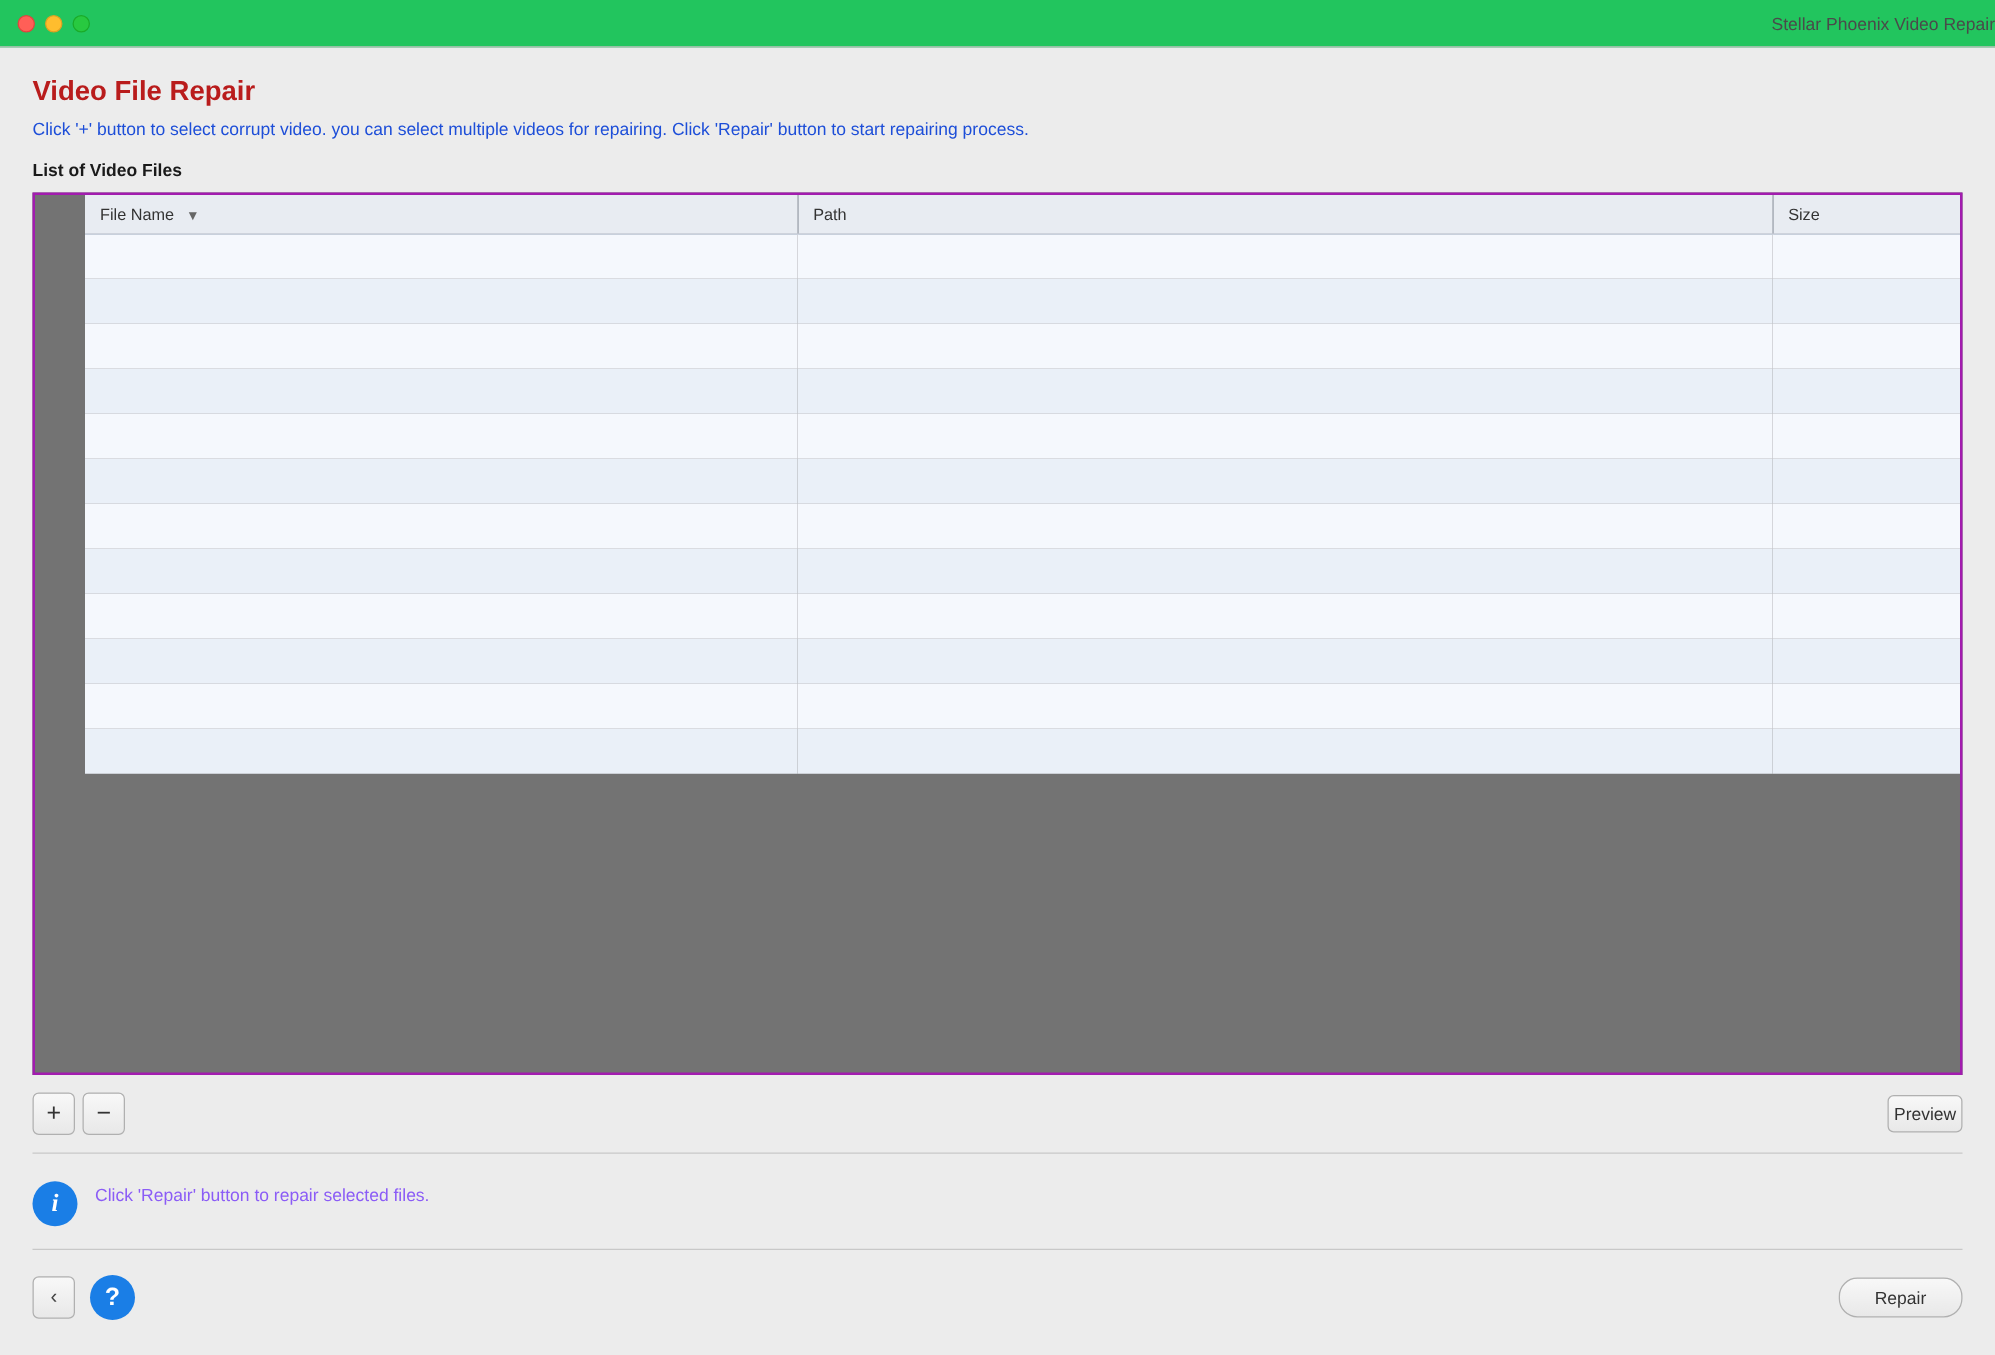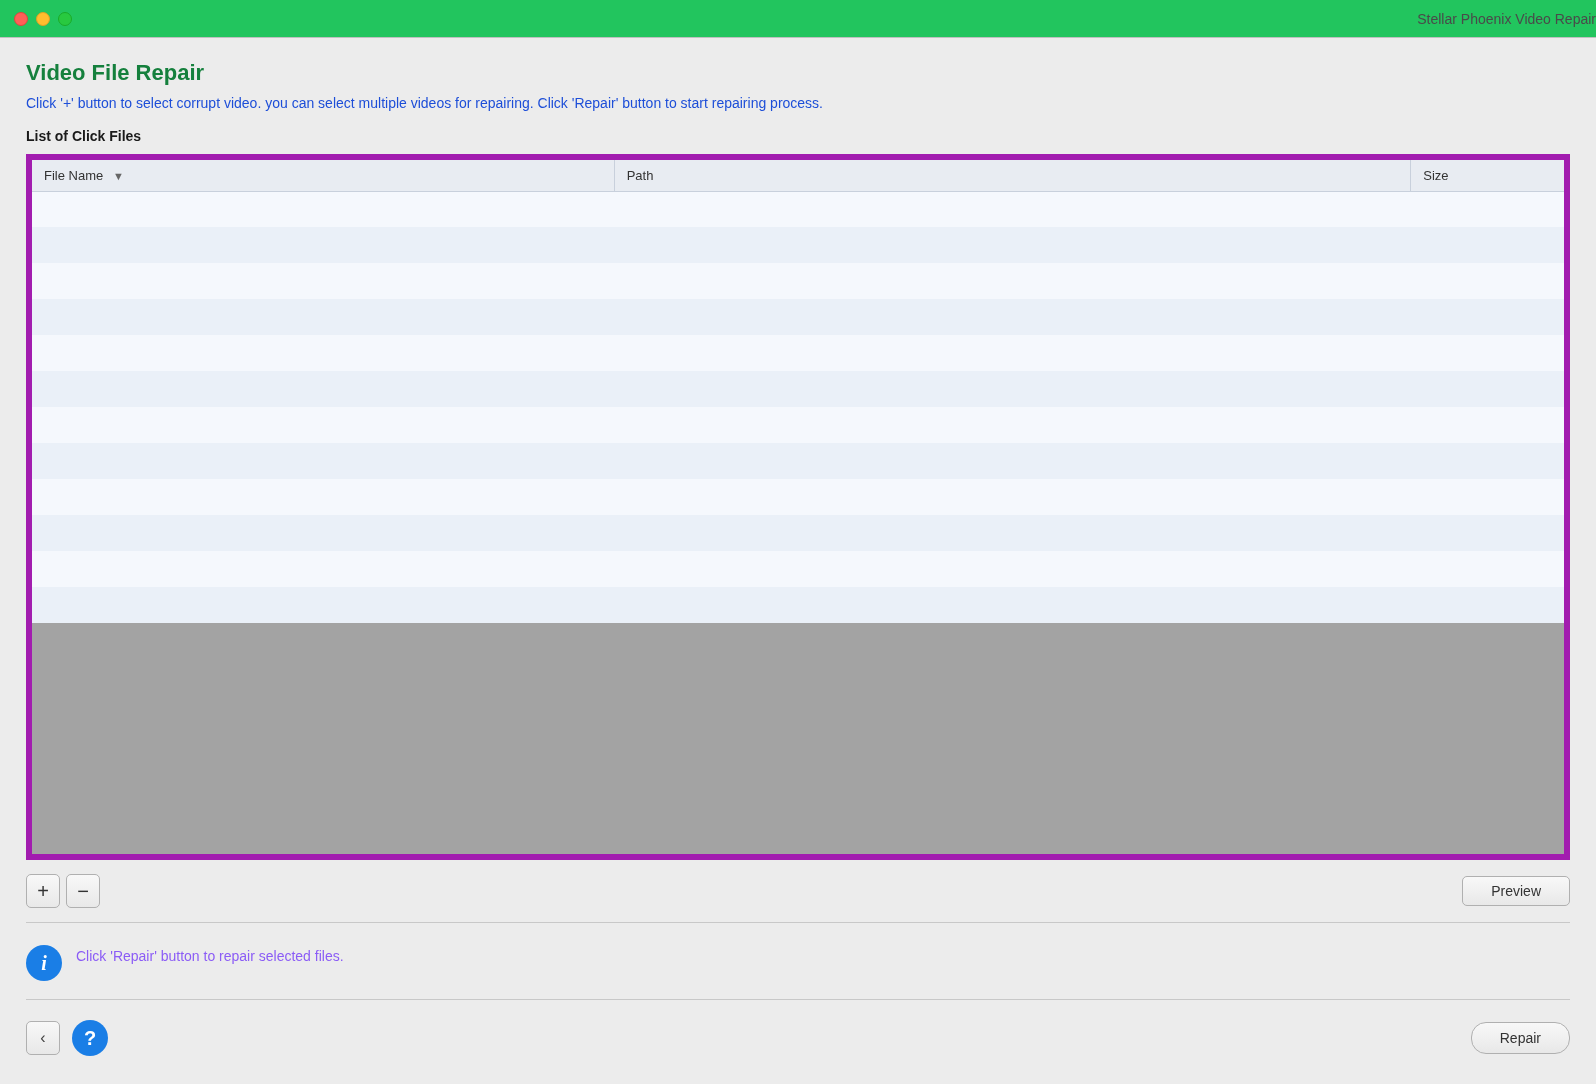--- a/index.html
+++ b/index.html
@@ -56,45 +56,46 @@
       flex: 1;
       padding: 22px 26px 20px 26px;
       display: flex;
       flex-direction: column;
       overflow: hidden;
     }
 
     .page-title {
       font-size: 22px;
       font-weight: 700;
-      color: #15803d;
+      color: #b91c1c;
       margin-bottom: 8px;
     }
 
     .page-description {
       font-size: 14px;
       color: #1d4ed8;
       margin-bottom: 14px;
       line-height: 1.4;
     }
 
     .section-label {
       font-size: 14px;
       font-weight: 700;
       color: #1a1a1a;
       margin-bottom: 10px;
     }
 
     
     .file-table-container {
       flex: 1;
-      border: 6px solid #a21caf;
-      background: #a3a3a3;
+      border: 2px solid #a21caf;
+      background: #737373;
       overflow: hidden;
       min-height: 0;
+      padding-left: 40px;
     }
 
     .file-table {
       width: 100%;
       border-collapse: collapse;
       font-size: 13px;
     }
 
     .file-table thead tr {
       background: #e8ecf2;
@@ -169,21 +170,21 @@
       font-weight: 300;
       color: #333;
       cursor: pointer;
       display: flex;
       align-items: center;
       justify-content: center;
       line-height: 1;
     }
 
     .preview-btn {
-      padding: 6px 28px;
+      padding: 6px 4px;
       border: 1px solid #b0b0b0;
       border-radius: 5px;
       background: linear-gradient(to bottom, #f8f8f8, #e8e8e8);
       font-size: 14px;
       color: #333;
       cursor: pointer;
       margin-left: 12px;
     }
 
     
@@ -285,21 +286,21 @@
     <span class="traffic-light tl-min"></span>
     <span class="traffic-light tl-max"></span>
   </div>
   <span class="titlebar-title">Stellar Phoenix Video Repair</span>
 </div>
 
 <div class="main-content">
 
   <h1 class="page-title">Video File Repair</h1>
   <p class="page-description">Click '+' button to select corrupt video. you can select multiple videos for repairing. Click 'Repair' button to start repairing process.</p>
-  <p class="section-label">List of Click Files</p>
+  <p class="section-label">List of Video Files</p>
 
   <div class="file-table-container">
     <table class="file-table">
       <thead>
         <tr>
           <th class="th-filename">
             <span>File Name</span>
             <span class="sort-arrow">▼</span>
           </th>
           <th class="th-path">

